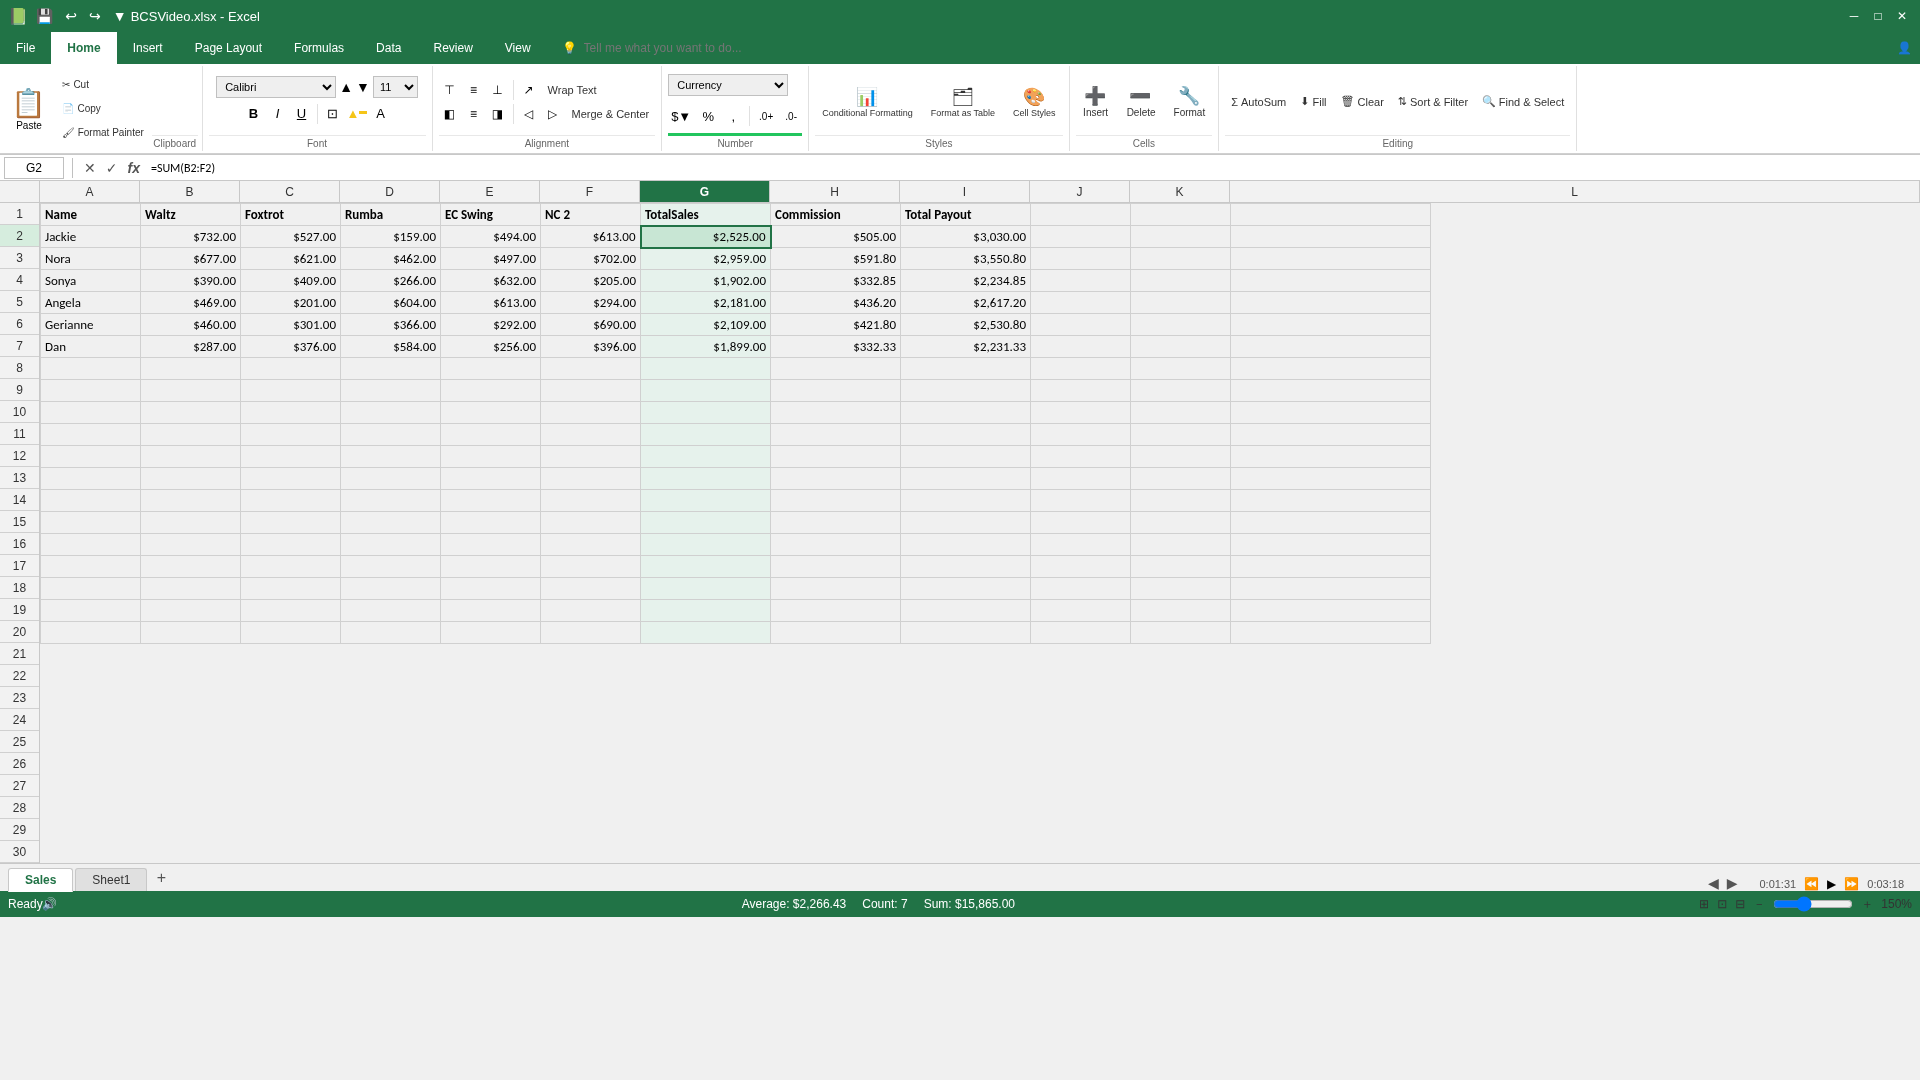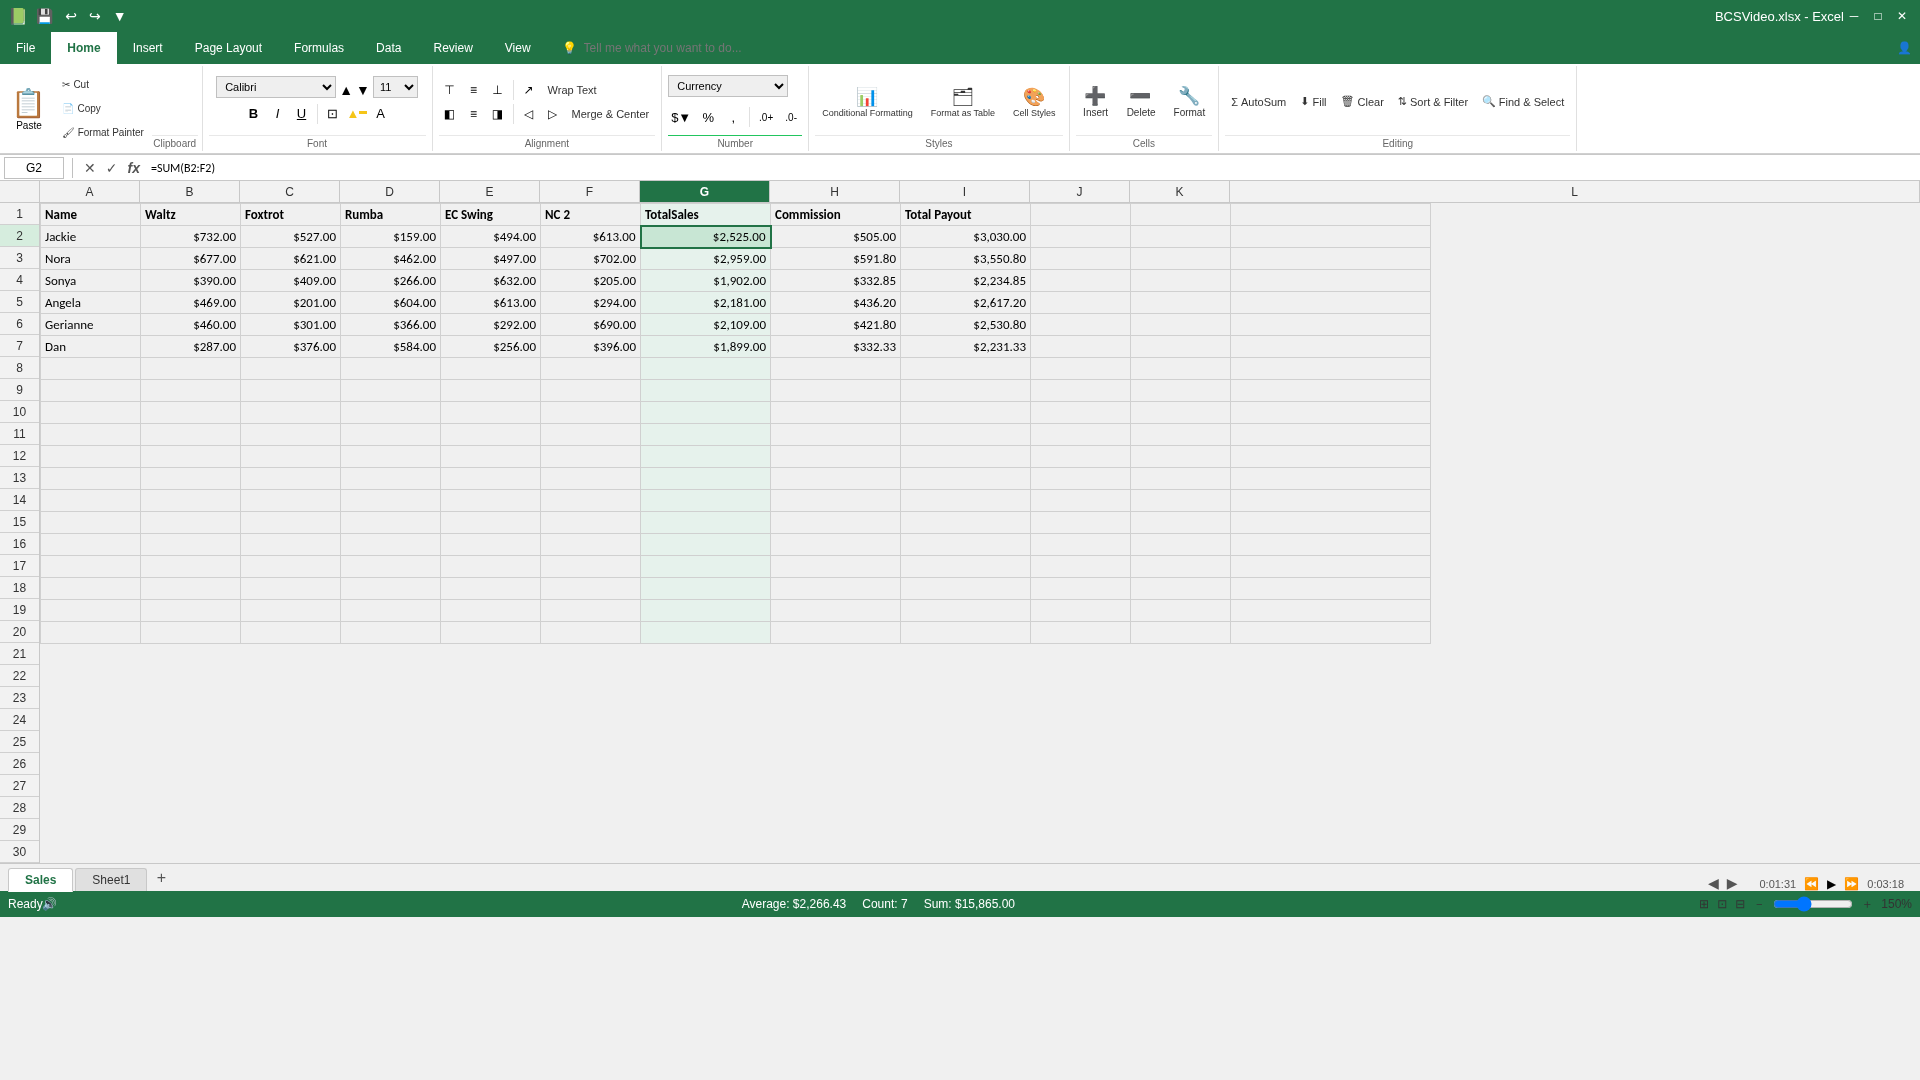--- a/index.html
+++ b/index.html
@@ -8,21 +8,21 @@
     
     #title-bar {
       background: #217346;
       height: 32px;
       display: flex;
       align-items: center;
       justify-content: space-between;
       padding: 0 8px;
       color: white;
     }
-    #title-bar .title { flex: 1; text-align: right; font-size: 13px; }
+    #title-bar .title { flex: 1; text-align: left; font-size: 13px; }
     #title-bar .window-controls { display: flex; gap: 4px; }
     #title-bar .win-btn { width: 20px; height: 20px; background: transparent; border: none; color: white; cursor: pointer; font-size: 12px; display: flex; align-items: center; justify-content: center; }
     #quick-access { display: flex; align-items: center; gap: 4px; }
     #quick-access .qa-btn { background: transparent; border: none; color: white; font-size: 14px; cursor: pointer; padding: 2px 4px; }
 
     
     #ribbon { background: white; border-bottom: 1px solid #c8c8c8; }
     #ribbon-tabs { display: flex; background: #217346; height: 32px; }
     #ribbon-tabs .tab {
       padding: 0 16px;
@@ -328,21 +328,21 @@
         <button class="rb-btn-sm">
           <span>🖌</span>
           <span>Format Painter</span>
         </button>
       </div>
       <div style="width:100%;text-align:center;font-size:10px;color:#666;border-top:1px solid #e8e8e8;padding-top:2px;margin-top:auto;">Clipboard</div>
     </div>
 
     <div style="display:flex;flex-direction:column;padding:2px 6px;border-right:1px solid #e0e0e0;min-width:230px;">
       <div style="display:flex;align-items:center;gap:3px;margin-bottom:3px;flex:1;flex-direction:column;justify-content:center;">
-        <div style="display:flex;align-items:flex-end;gap:3px;">
+        <div style="display:flex;align-items:center;gap:3px;">
           <select class="font-select">
             <option>Calibri</option>
           </select>
           <span style="font-size:14px;cursor:default;">▲</span>
           <span style="font-size:14px;cursor:default;">▼</span>
           <select class="font-size-select">
             <option>11</option>
           </select>
         </div>
         <div style="display:flex;align-items:center;gap:2px;margin-top:2px;">
@@ -392,21 +392,21 @@
         </select>
         <div style="display:flex;align-items:center;gap:3px;">
           <button class="font-btn" style="width:26px;">$▼</button>
           <button class="font-btn">%</button>
           <button class="font-btn">,</button>
           <div class="sep-sm"></div>
           <button class="font-btn" style="font-size:10px;">.0+</button>
           <button class="font-btn" style="font-size:10px;">.0-</button>
         </div>
       </div>
-      <div style="font-size:10px;color:#666;border-top:1px solid #22c55e;padding-top:2px;text-align:center;">Number</div>
+      <div style="font-size:10px;color:#666;border-top:3px solid #22c55e;padding-top:2px;text-align:center;">Number</div>
     </div>
 
     <div style="display:flex;flex-direction:column;padding:2px 6px;border-right:1px solid #e0e0e0;min-width:200px;">
       <div style="display:flex;align-items:center;flex:1;gap:4px;justify-content:center;">
         <div style="display:flex;flex-direction:column;align-items:center;">
           <button class="rb-btn" style="height:55px;min-width:60px;">
             <span style="font-size:18px;">📊</span>
             <span style="font-size:9px;text-align:center;">Conditional Formatting</span>
           </button>
         </div>

